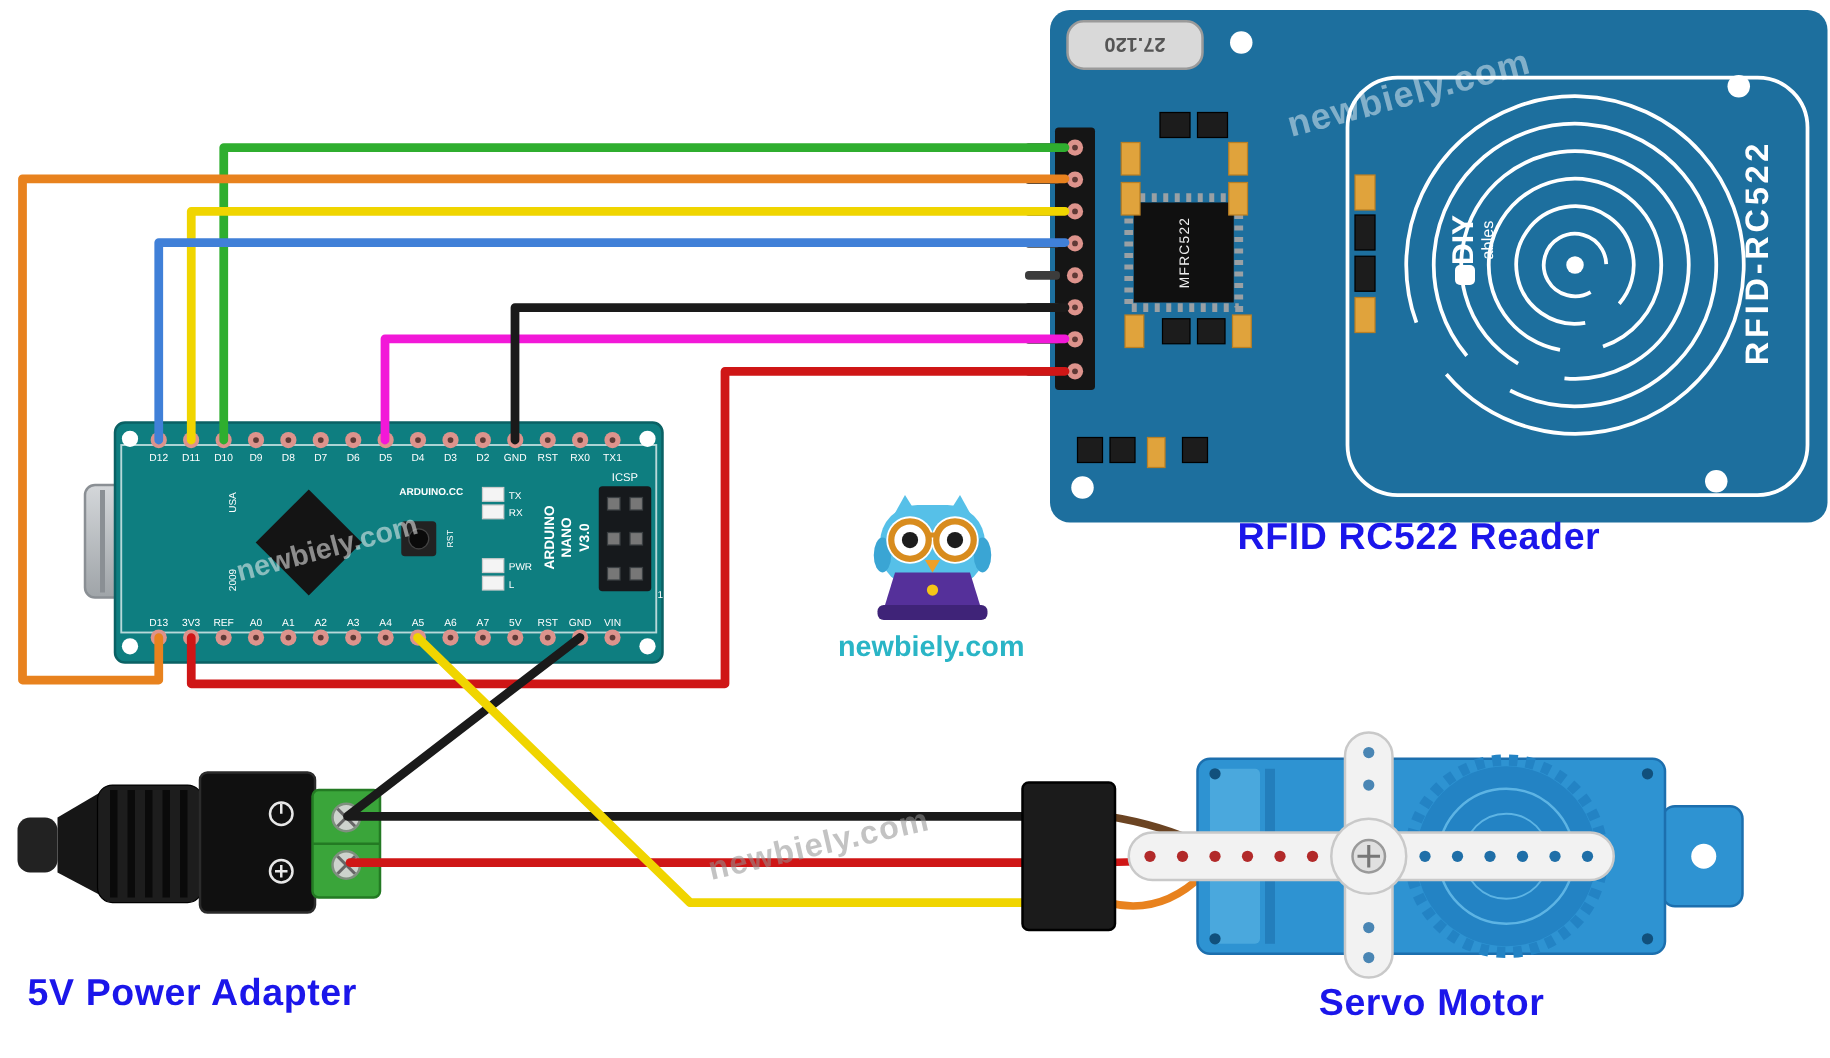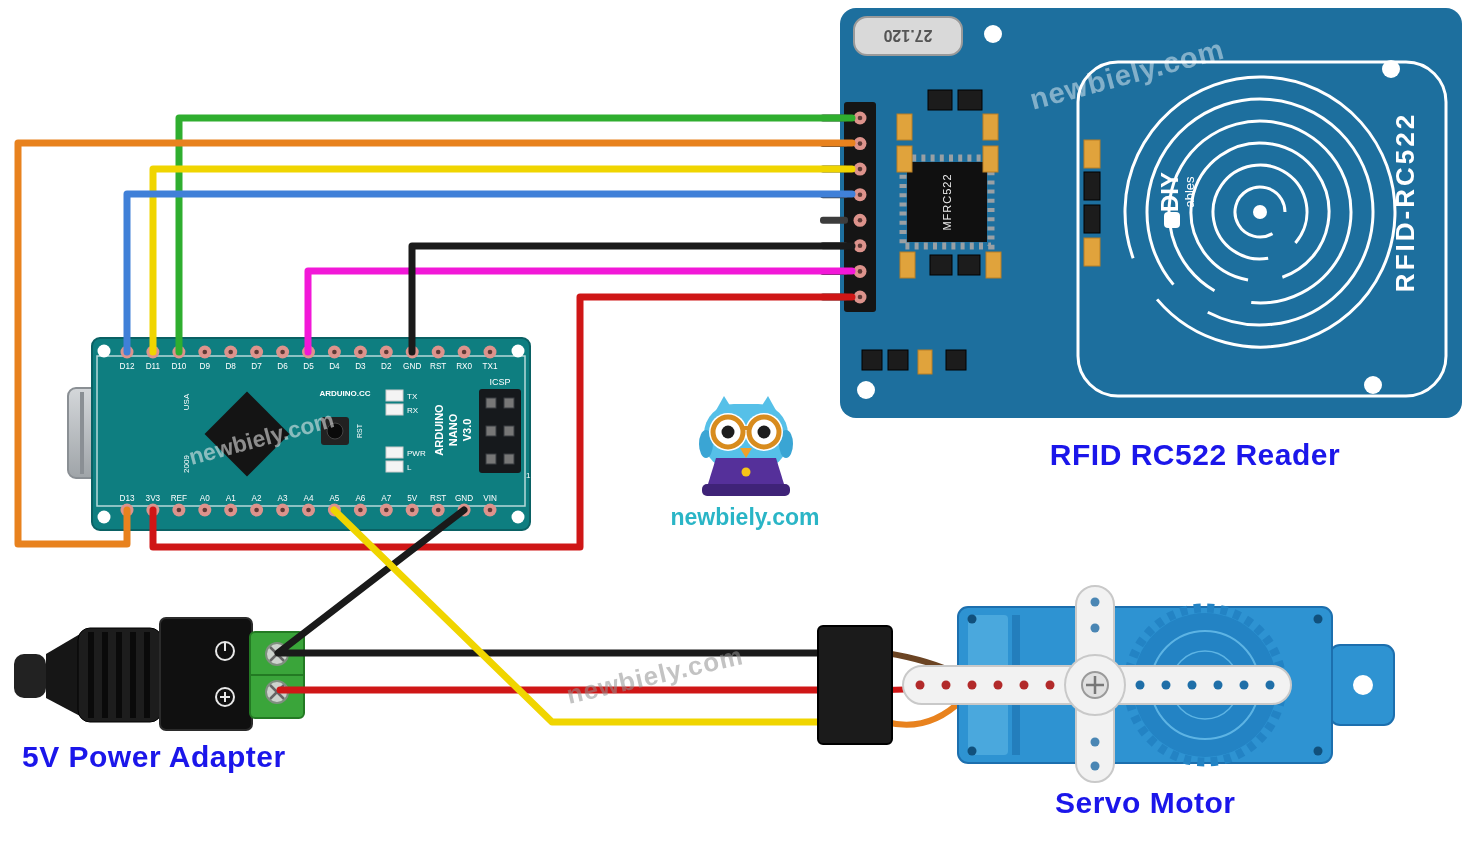--- a/index.html
+++ b/index.html
@@ -400,18 +400,18 @@
     <line x1="54" y1="36" x2="62" y2="36" stroke="#d88c1e" stroke-width="4"></line>
     <circle cx="40" cy="40" r="6.5" fill="#1d1d1d"></circle>
     <circle cx="76" cy="40" r="6.5" fill="#1d1d1d"></circle>
     <polygon points="52,56 64,56 58,66" fill="#f0a028"></polygon>
     <polygon points="28,66 88,66 96,92 20,92" fill="#55309a"></polygon>
     <rect x="14" y="92" width="88" height="12" rx="5" fill="#3f2378"></rect>
     <circle cx="58" cy="80" r="4.5" fill="#f5c518"></circle>
   </svg>
   <div class="brandtext" style="left:650px;top:504px;width:190px"><span>newbiely.com</span></div>
 
-  <div class="biglabel" style="left:990px;top:438px;width:410px;text-align:center">RFID RC522 Reader</div>
-  <div class="biglabel" style="left:22px;top:740px">5V Power Adapter</div>
+  <div class="biglabel" style="left:990px;top:413px;width:410px;text-align:left">RFID RC522 Reader</div>
+  <div class="biglabel" style="left:22px;top:778px">5V Power Adapter</div>
   <div class="biglabel" style="left:1055px;top:786px;width:250px;text-align:left">Servo Motor</div>
   <div class="wm" style="left:515px;top:660px;width:280px;text-align:center">newbiely.com</div>
 
 </div>
 
 </body></html>

